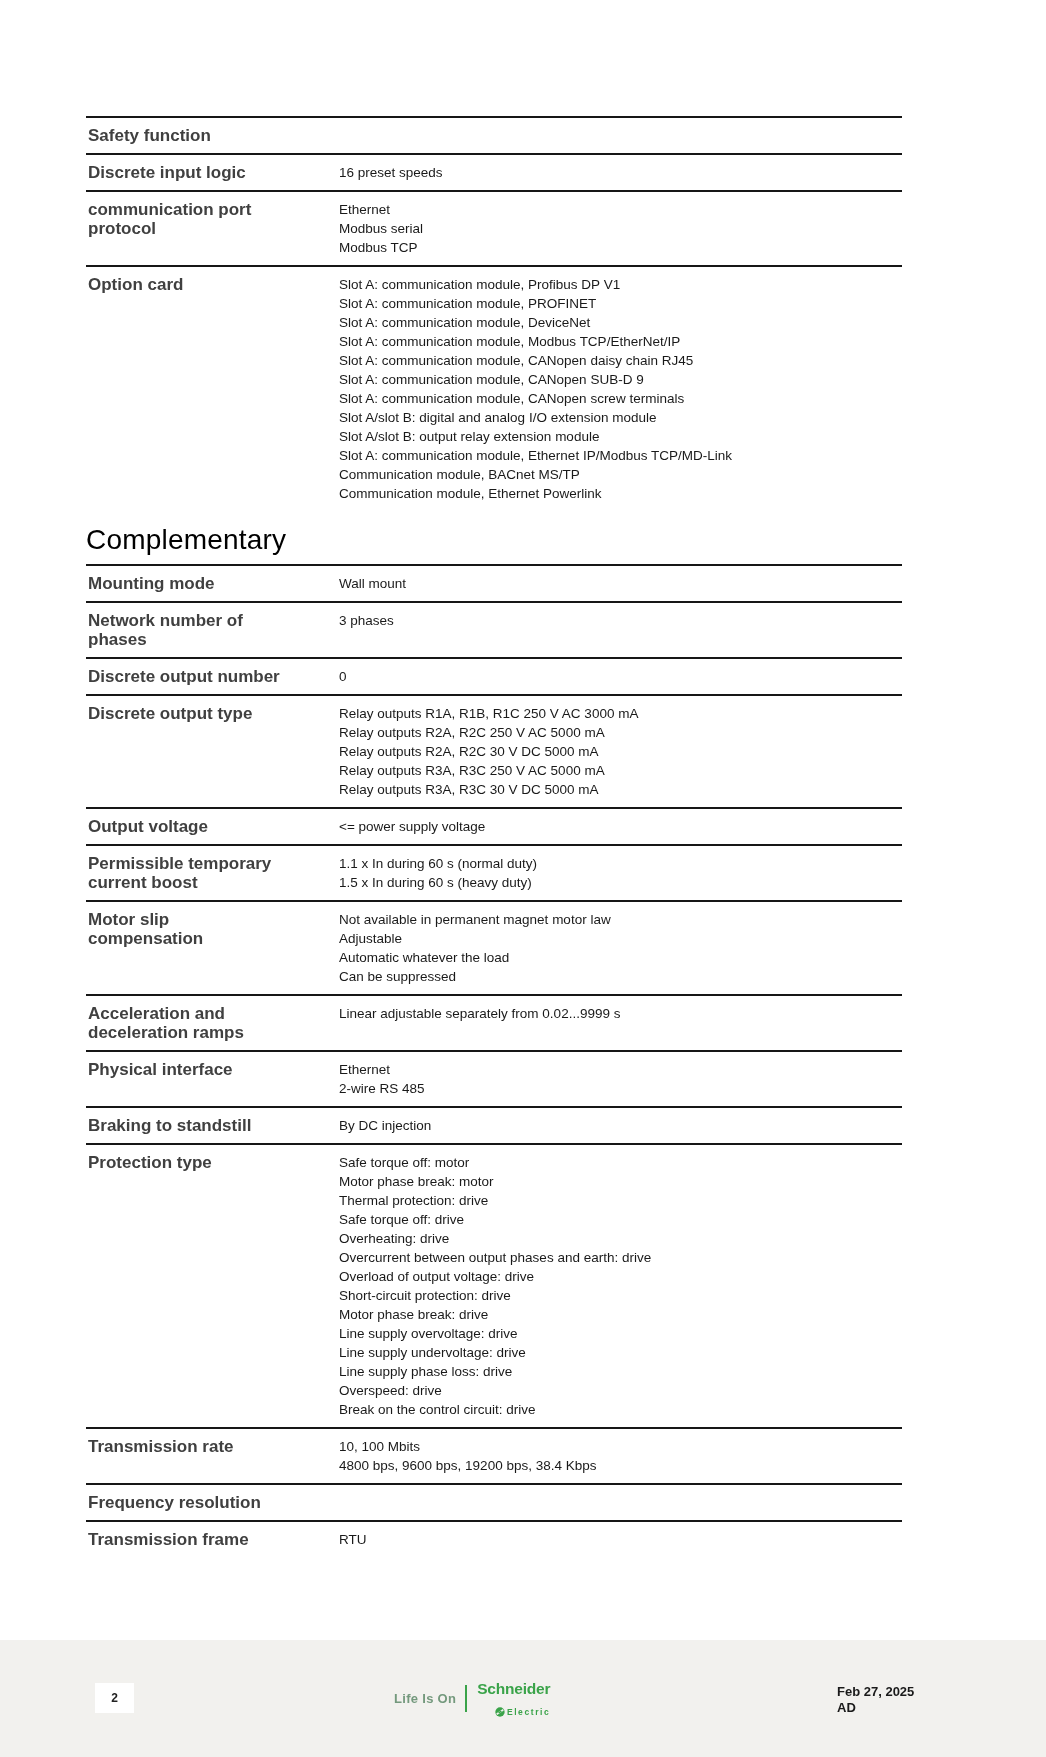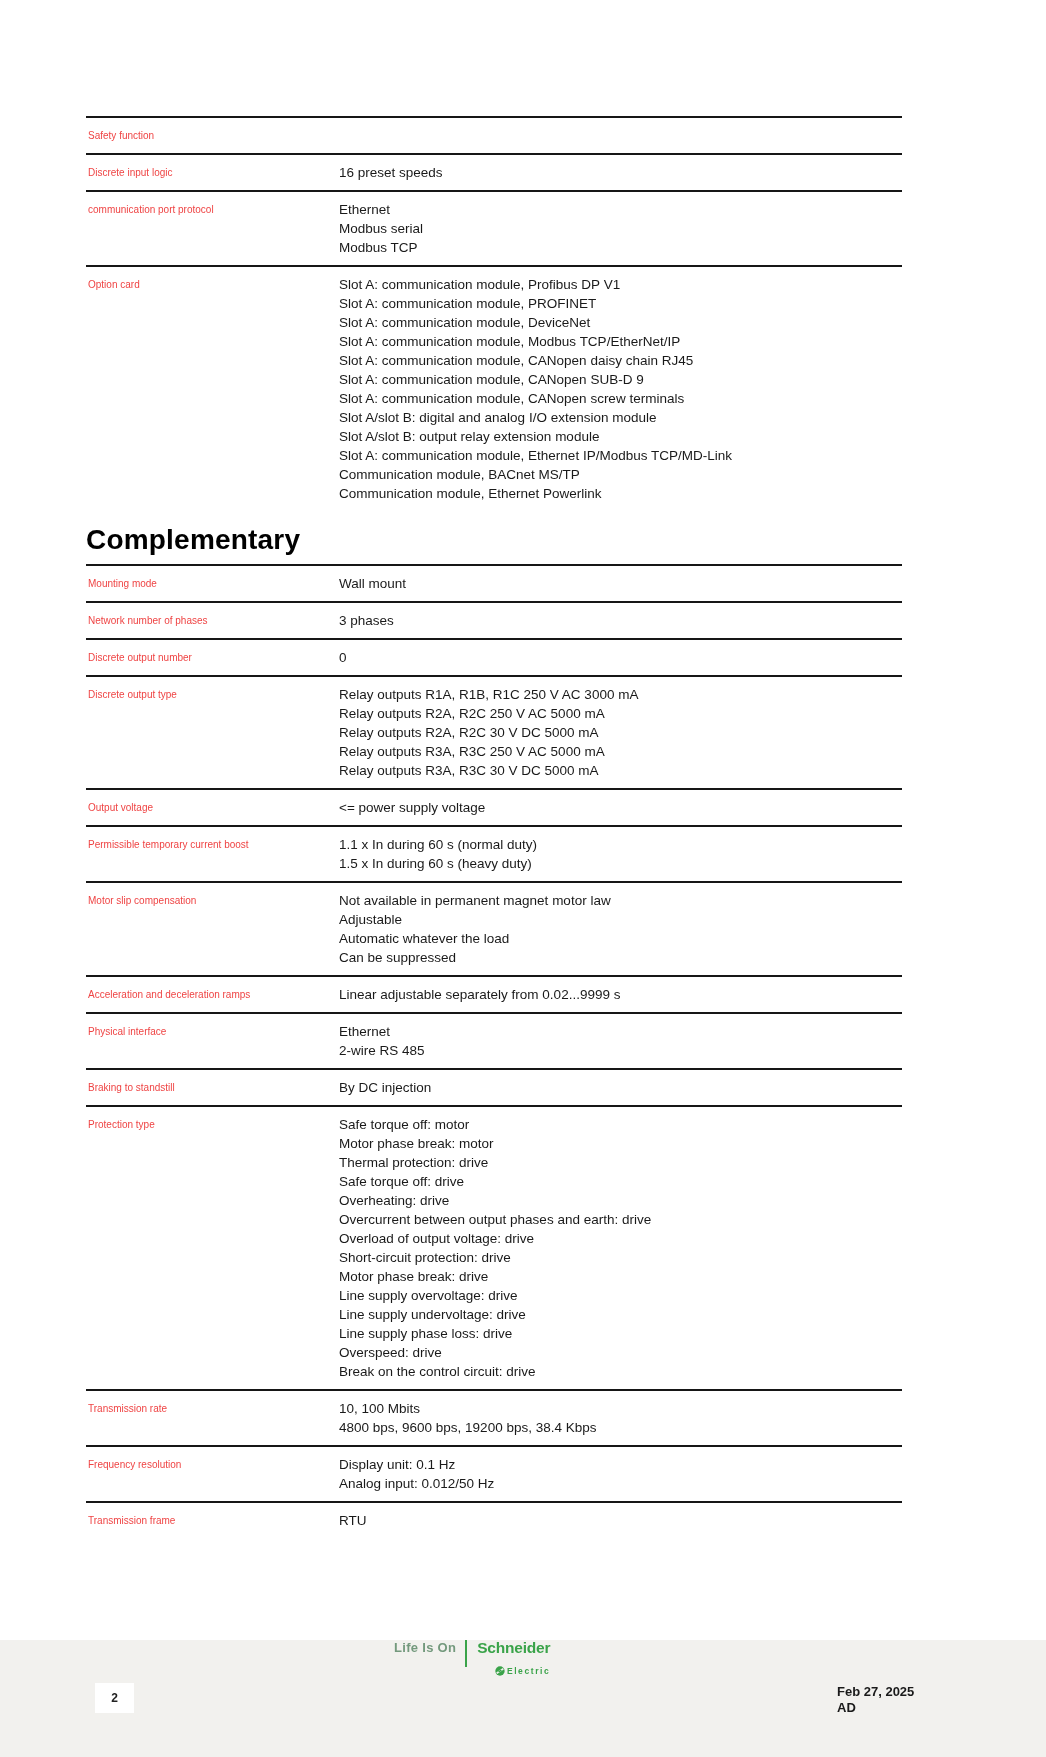--- a/index.html
+++ b/index.html
@@ -22,36 +22,36 @@
     width:100%;
   }
   .spec-row {
     display:grid;
     grid-template-columns:253px 1fr;
     padding:8px 0 8px 0;
     border-bottom:2px solid #161616;
   }
   .spec-row:last-child { border-bottom:none; }
   .spec-label {
-    font-weight:normal;
-    font-size:10px;
+    font-weight:bold;
+    font-size:17px;
     line-height:19px;
-    color:#ef4444;
+    color:#404040;
     padding-right:58px;
     padding-left:2px;
   }
   .spec-values {
     font-size:13.5px;
     line-height:19px;
     color:#1a1a1a;
   }
   .spec-value-line { white-space:pre-wrap; }
   .section-heading {
     font-size:28px;
-    font-weight:bold;
+    font-weight:normal;
     color:#000000;
     letter-spacing:0.2px;
     margin:13px 0 8px 0;
     line-height:32px;
   }
   .footer {
     position:absolute;
     left:0;
     top:1640px;
     width:1046px;
@@ -71,21 +71,21 @@
     font-size:12px;
     font-weight:bold;
     color:#222222;
   }
   .brand-group {
     position:absolute;
     left:394px;
     top:0;
     height:100%;
     display:flex;
-    align-items:flex-start;
+    align-items:center;
   }
   .tagline {
     font-size:13px;
     font-weight:bold;
     color:#74997d;
     letter-spacing:0.3px;
   }
   .brand-divider {
     width:2px;
     height:27px;
@@ -262,24 +262,20 @@
       </div>
       <div class="spec-row">
         <div class="spec-label">Transmission rate</div>
         <div class="spec-values">
           <div class="spec-value-line">10, 100 Mbits</div>
           <div class="spec-value-line">4800 bps, 9600 bps, 19200 bps, 38.4 Kbps</div>
         </div>
       </div>
       <div class="spec-row">
         <div class="spec-label">Frequency resolution</div>
-        <div class="spec-values">
-          <div class="spec-value-line">Display unit: 0.1 Hz</div>
-          <div class="spec-value-line">Analog input: 0.012/50 Hz</div>
-        </div>
       </div>
       <div class="spec-row">
         <div class="spec-label">Transmission frame</div>
         <div class="spec-values">
           <div class="spec-value-line">RTU</div>
         </div>
       </div>
     </div>
 
 </div>

